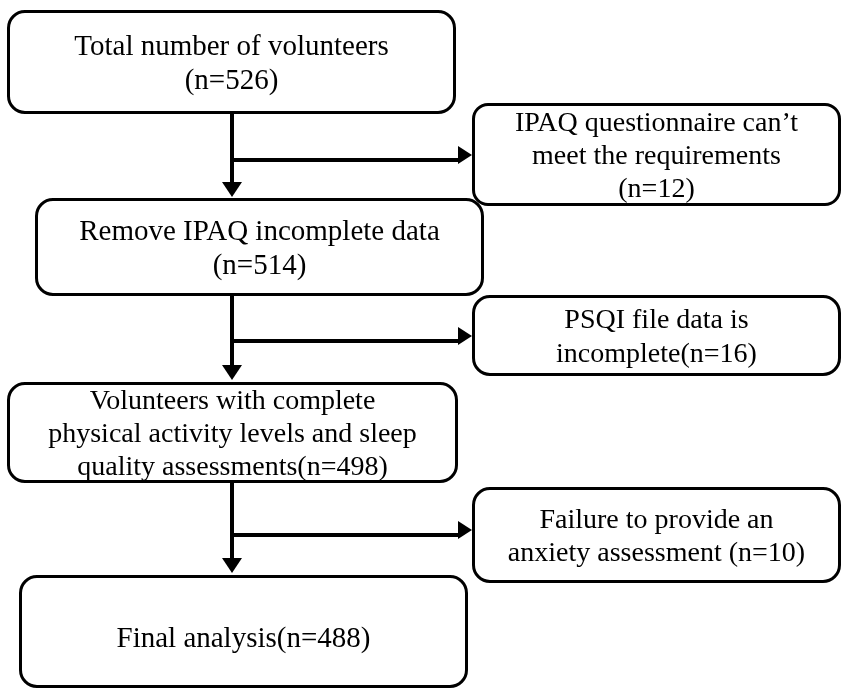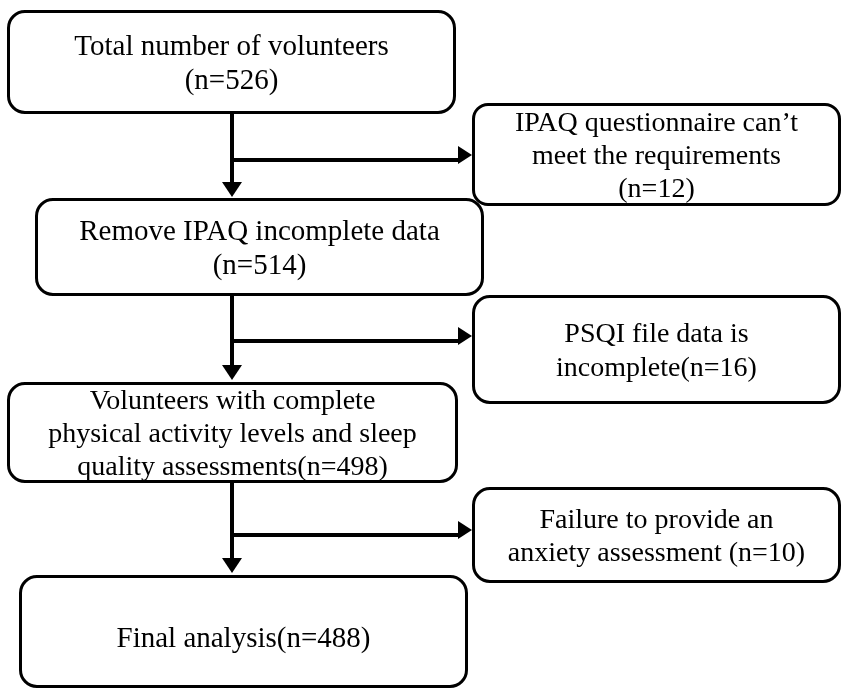--- a/index.html
+++ b/index.html
@@ -39,21 +39,21 @@
 
   
   #node-total        { left: 7px;   top: 10px;  width: 449px; height: 104px; font-size: 29px; }
   #node-remove-ipaq  { left: 21px;   top: 198px; width: 449px; height: 98px;  font-size: 29px; margin-left: 14px; }
   #node-complete     { left: 7px;   top: 382px; width: 451px; height: 101px; font-size: 28px; }
   #node-final        { left: 7px;   top: 575px; width: 449px; height: 113px; font-size: 29px;
                        align-items: flex-start; padding-top: 42px; margin-left: 12px; }
 
   
   #node-excl-ipaq    { left: 472px; top: 103px; width: 369px; height: 103px; font-size: 28px; border-radius: 16px; }
-  #node-excl-psqi    { left: 472px; top: 295px; width: 369px; height: 109px;  font-size: 28px; }
+  #node-excl-psqi    { left: 472px; top: 295px; width: 369px; height: 81px;  font-size: 28px; }
   #node-excl-anxiety { left: 472px; top: 487px; width: 369px; height: 96px;  font-size: 28px; font-family: Liberation Serif, serif; }
 
   
   .vline {
     position: absolute;
     width: 4px;
     background: #000000;
     left: 230px;
   }
   .hline {

